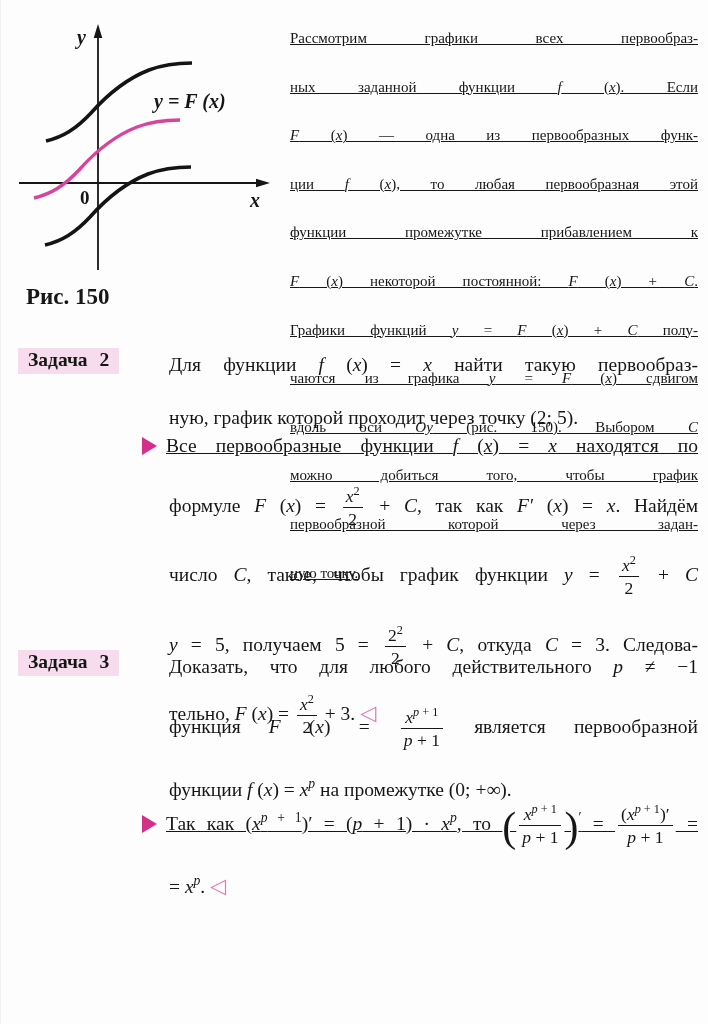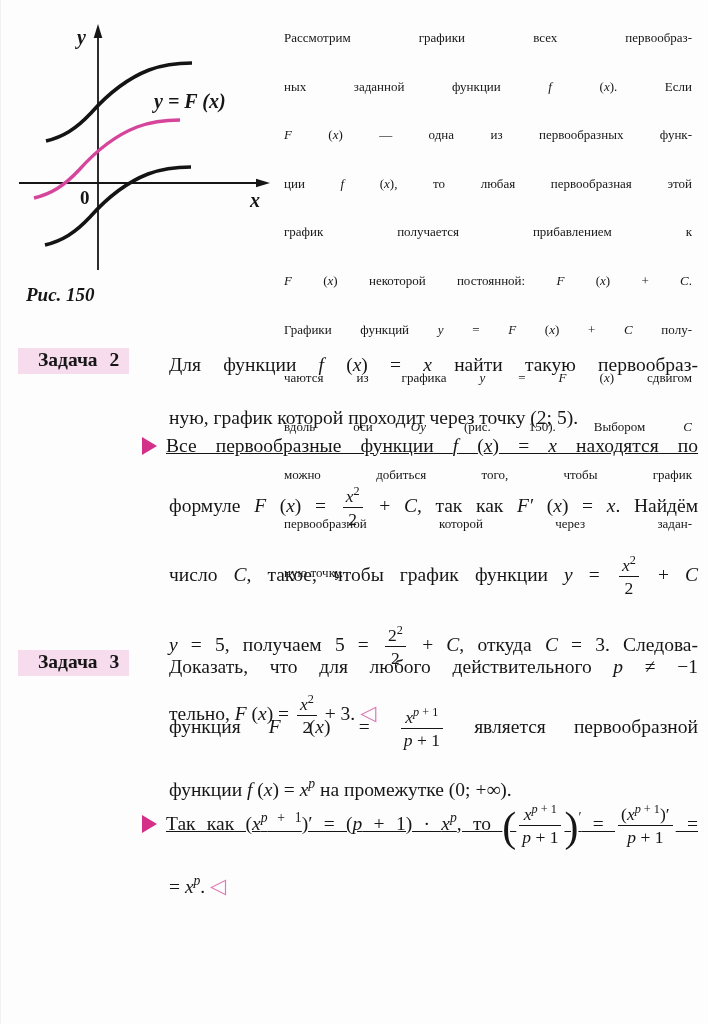--- a/index.html
+++ b/index.html
@@ -21,32 +21,32 @@
   .frac .den{display:block;border-top:1.5px solid #161616;padding:1px 3px 0;}
   .frac .num::after,.frac .den::after{display:none;}
   .bigp{font-size:2.15em;line-height:0;vertical-align:middle;position:relative;top:1px;}
   .tri{display:inline-block;width:0;height:0;border-left:15px solid var(--accent);
        border-top:9px solid transparent;border-bottom:9px solid transparent;
        margin-right:9px;vertical-align:-3px;}
   .trio{color:var(--accent-light);font-size:21px;font-family:"DejaVu Sans",sans-serif;line-height:0;}
   
   .fig{position:absolute;left:16px;top:18px;width:256px;}
   .fig svg{display:block;}
-  .fig-caption{font-weight:700;font-style:italic;font-size:19px;margin:4px 0 0 9px;}
+  .fig-caption{font-weight:700;font-size:23px;margin:4px 0 0 9px;}
   .ax-lab{font-family:"Liberation Serif",serif;font-style:italic;font-weight:700;font-size:20px;fill:#161616;}
   .num-lab{font-family:"Liberation Serif",serif;font-weight:700;font-size:19px;fill:#161616;}
   .curve-lab{font-family:"Liberation Serif",serif;font-style:italic;font-weight:700;font-size:20px;fill:#161616;}
   
-  .intro{position:absolute;left:283px;top:26px;width:408px;font-size:13px;line-height:24.3px;}
+  .intro{position:absolute;left:289px;top:26px;width:408px;font-size:15px;line-height:24.3px;text-decoration:underline;}
   
   .task{position:absolute;left:0;width:708px;}
   #task2{top:346px;}
   #task3{top:648px;}
   .task-label{position:absolute;left:17px;top:2px;background:var(--hl);font-weight:700;
-              font-size:19.5px;padding:1px 10px 3px 20px;word-spacing:7px;white-space:nowrap;}
+              font-size:19.5px;padding:1px 10px 3px 10px;word-spacing:7px;white-space:nowrap;}
   .task-body{margin:0 11px 0 168px;font-size:19.5px;line-height:26.5px;padding-top:6px;}
   .solution{margin-top:1px;}
   .hang{margin-left:-27px;text-decoration:underline;}
 </style>
 </head>
 <body>
 
 <div class="page" style="--accent: #d23089; --accent-light: #dd7ab5; --hl: #f6dcec;">
 
   <div class="fig">
@@ -70,21 +70,21 @@
       <text x="137" y="90" class="curve-lab">y = F (x)</text>
     </svg>
     <div class="fig-caption">Рис. 150</div>
   </div>
 
   <div class="intro" id="intro-lines">
       <div class="tline">Рассмотрим графики всех первообраз-</div>
       <div class="tline">ных заданной функции <span class="it">f</span> (<span class="it">x</span>). Если</div>
       <div class="tline"><span class="it">F</span> (<span class="it">x</span>) — одна из первообразных функ-</div>
       <div class="tline">ции <span class="it">f</span> (<span class="it">x</span>), то любая первообразная этой</div>
-      <div class="tline">график получается прибавлением к</div>
+      <div class="tline">функции промежутке прибавлением к</div>
       <div class="tline"><span class="it">F</span> (<span class="it">x</span>) некоторой постоянной: <span class="it">F</span> (<span class="it">x</span>) + <span class="it">C</span>.</div>
       <div class="tline">Графики функций <span class="it">y</span> = <span class="it">F</span> (<span class="it">x</span>) + <span class="it">C</span> полу-</div>
       <div class="tline">чаются из графика <span class="it">y</span> = <span class="it">F</span> (<span class="it">x</span>) сдвигом</div>
       <div class="tline">вдоль оси <span class="it">Oy</span> (рис. 150). Выбором <span class="it">C</span></div>
       <div class="tline">можно добиться того, чтобы график</div>
       <div class="tline">первообразной которой через задан-</div>
       <div class="tline last">ную точку.</div>
     </div>
 
   <div class="task" id="task2">

